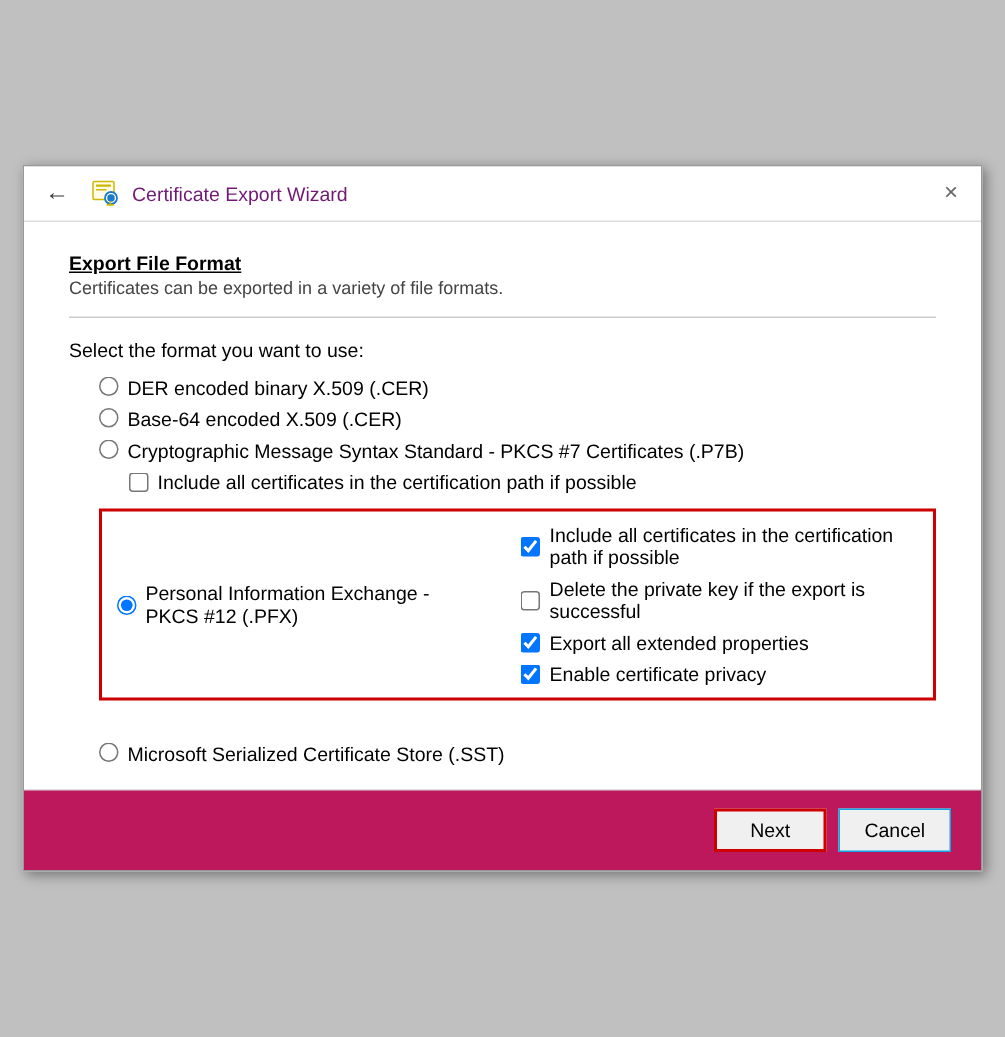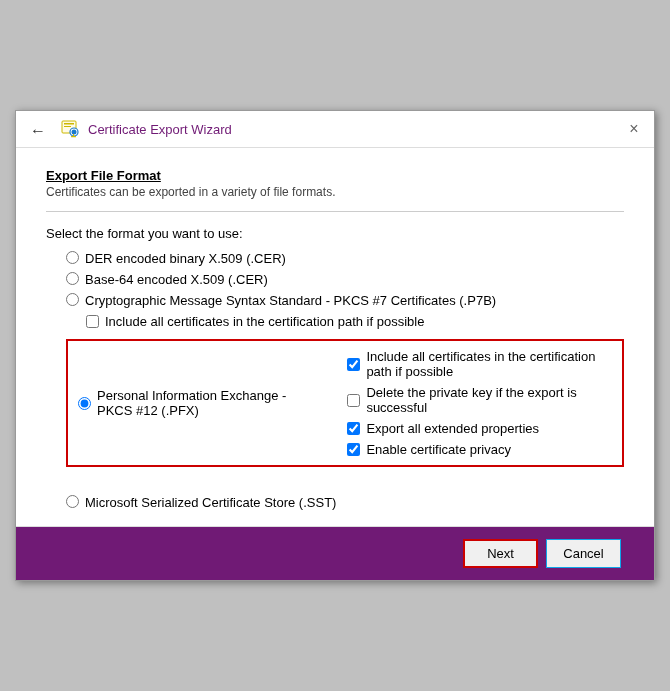--- a/index.html
+++ b/index.html
@@ -134,22 +134,22 @@
     .indent-checkbox {
       display: flex;
       align-items: center;
       gap: 6px;
       font-size: 13px;
     }
     .include-all-indent {
       padding-left: 20px;
     }
     .footer {
-      background: #701a75;
-      padding: 12px 33px;
+      background: #be185d;
+      padding: 12px 20px;
       display: flex;
       justify-content: flex-end;
       gap: 8px;
       border-top: 1px solid #ddd;
     }
     .btn {
       min-width: 75px;
       padding: 5px 16px;
       font-size: 13px;
       border: 1px solid #0ea5e9;

